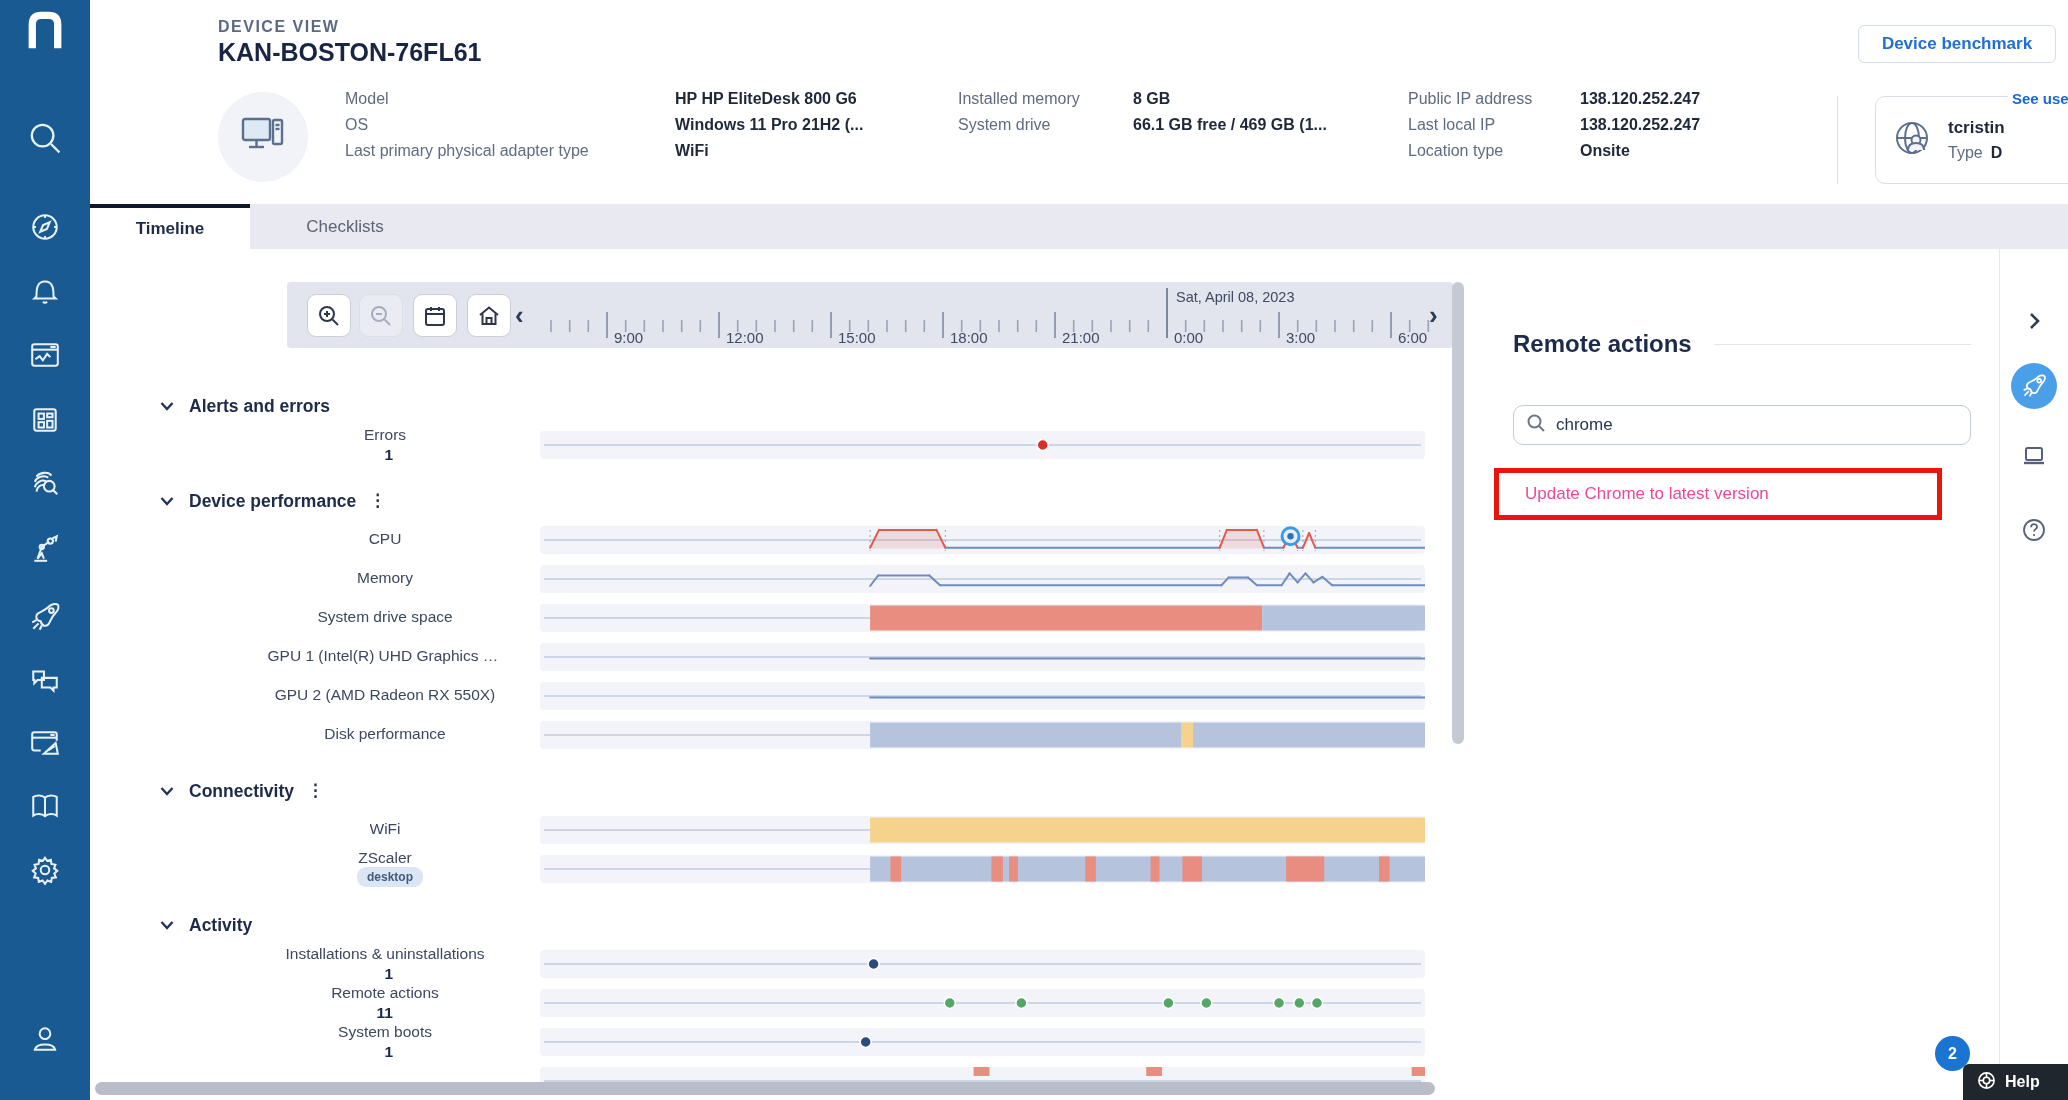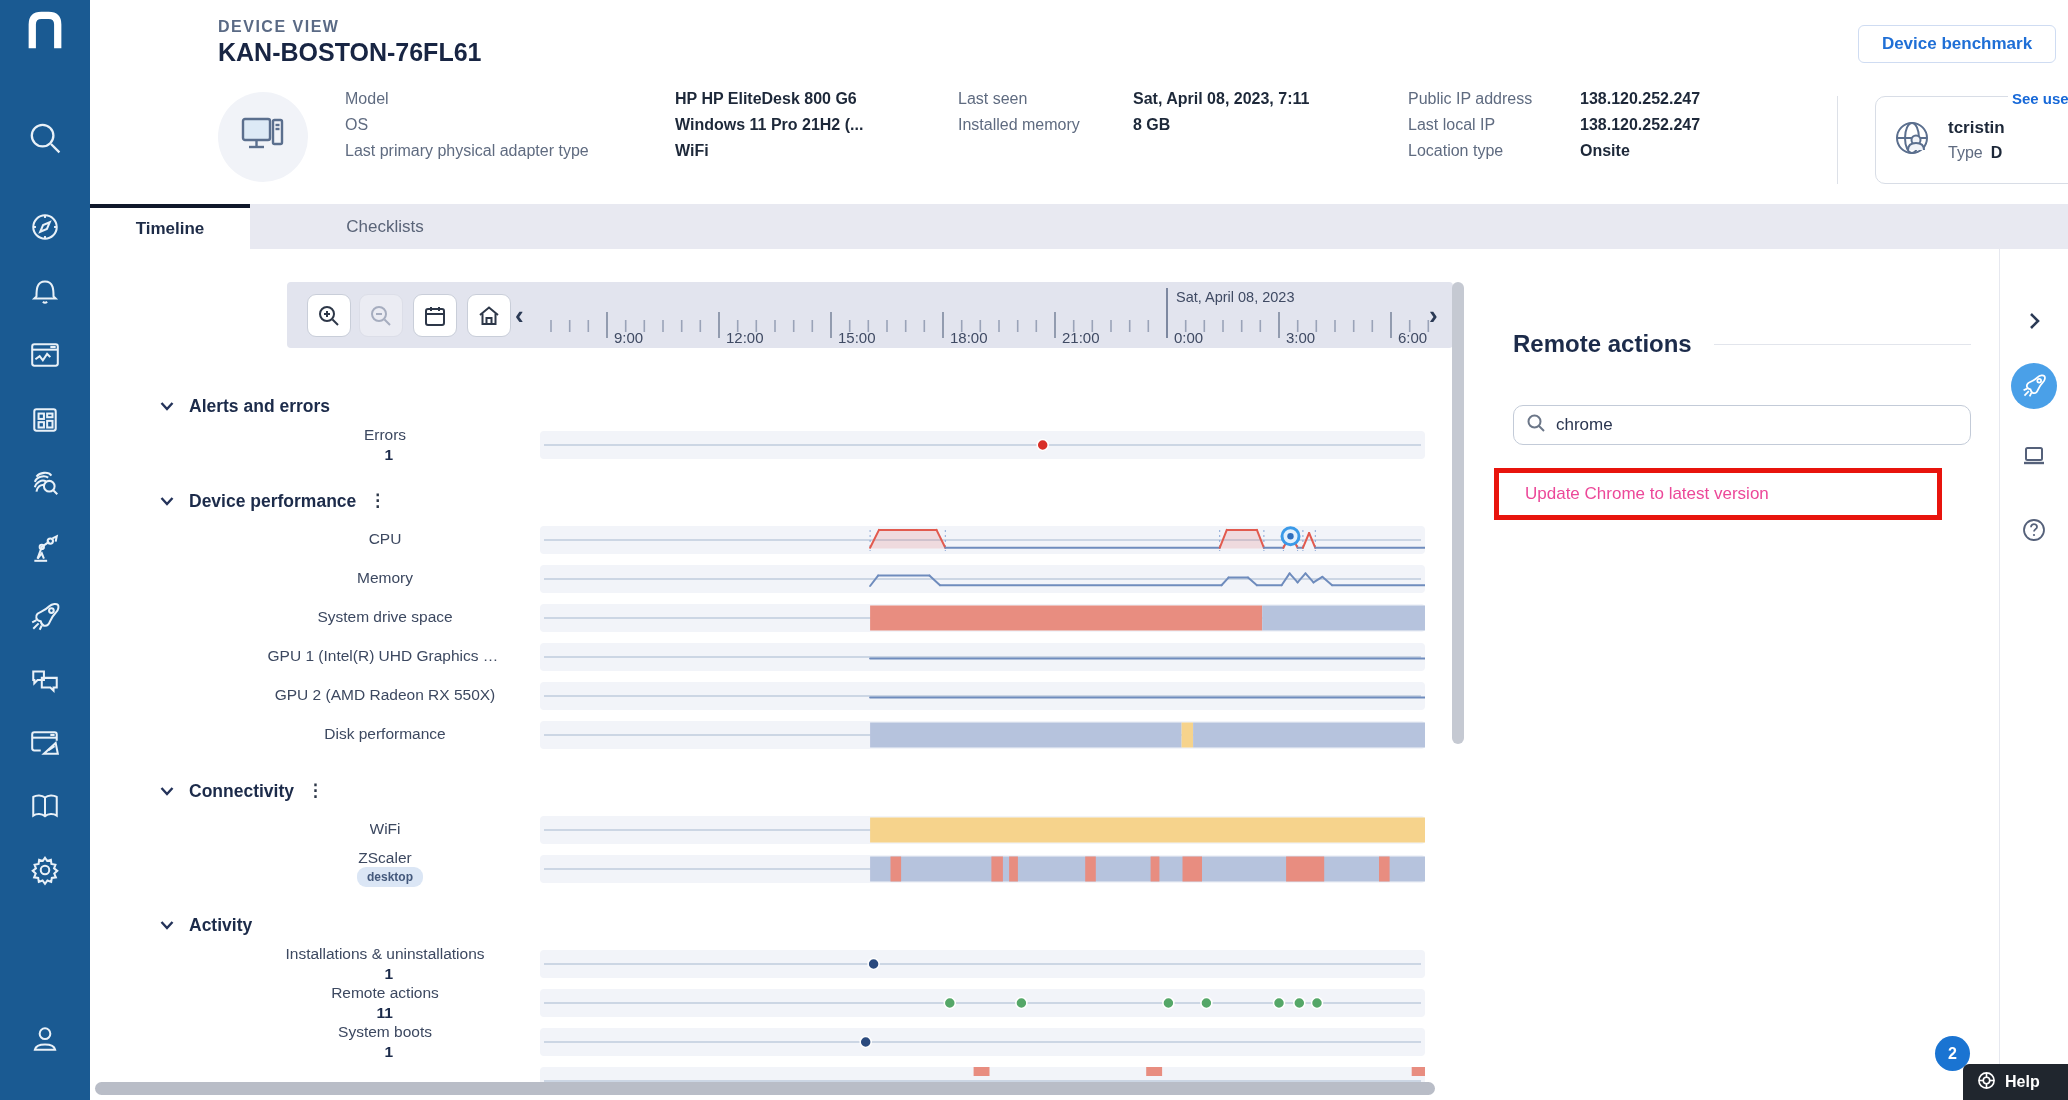--- a/index.html
+++ b/index.html
@@ -36,21 +36,21 @@
   .user-type { font-size:16px; color:#5f6b80; margin-top:6px; }
   .user-type b { color:#1d2839; margin-left:8px; }
   .see-users { position:absolute; left:1918px; top:90px; background:#fff; padding:0 4px; color:#1668d8;
                font-size:15px; font-weight:bold; cursor:pointer; white-space:nowrap; }
 
   
   .tabstrip { position:absolute; left:90px; right:0; top:204px; height:45px; background:#e8e9f1; display:flex; }
   .tab { height:45px; display:flex; align-items:center; justify-content:center; font-size:17px; cursor:pointer;
          color:#5a6478; }
   .tab.active { background:#fff; border-top:4px solid #0f172a; color:#1e2c48; font-weight:bold; }
-  .tab:nth-child(1){ width:160px; } .tab:nth-child(2){ width:190px;margin-left:40px; }
+  .tab:nth-child(1){ width:160px; } .tab:nth-child(2){ width:190px; }
 
   
   .toolbar { position:absolute; left:287px; top:282px; width:1166px; height:66px; background:#e2e4ee; border-radius:4px; }
   .tb-btn { position:absolute; top:12px; width:44px; height:43px; border-radius:9px; background:#fff;
             border:1px solid #c9ced9; display:flex; align-items:center; justify-content:center; cursor:pointer; }
   .tb-btn.disabled { background:#ebecf3; border-color:#dcdee8; }
   .tb-chevron { position:absolute; top:50%; transform:translateY(-50%); font-size:26px; font-weight:bold;
                 color:#2b3a55; cursor:pointer; line-height:1; }
 
   
@@ -243,26 +243,26 @@
         <span class="ilabel">OS</span>
         <span class="ivalue">Windows 11 Pro 21H2 (...</span>
       </div>
       <div class="irow">
         <span class="ilabel">Last primary physical adapter type</span>
         <span class="ivalue">WiFi</span>
       </div>
     </div>
   <div class="info-col" id="col2">
       <div class="irow">
-        <span class="ilabel">Last seen</span>
-        <span class="ivalue">Sat, April 08, 2023, 7:11</span>
-      </div>
-      <div class="irow">
         <span class="ilabel">Installed memory</span>
         <span class="ivalue">8 GB</span>
+      </div>
+      <div class="irow">
+        <span class="ilabel">System drive</span>
+        <span class="ivalue">66.1 GB free / 469 GB (1...</span>
       </div>
     </div>
   <div class="info-col" id="col3">
       <div class="irow">
         <span class="ilabel">Public IP address</span>
         <span class="ivalue">138.120.252.247</span>
       </div>
       <div class="irow">
         <span class="ilabel">Last local IP</span>
         <span class="ivalue">138.120.252.247</span>

